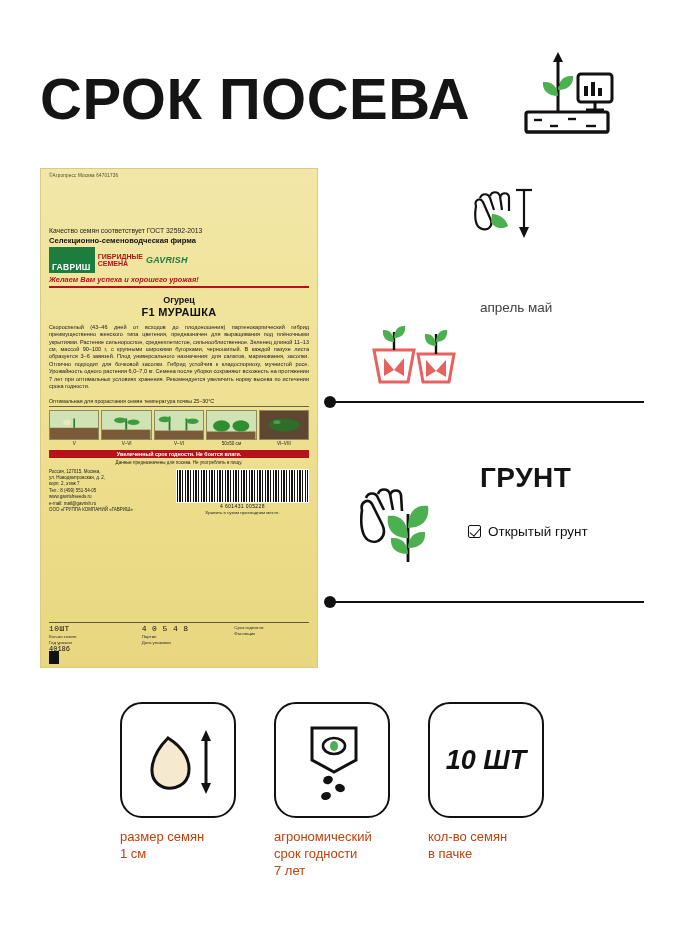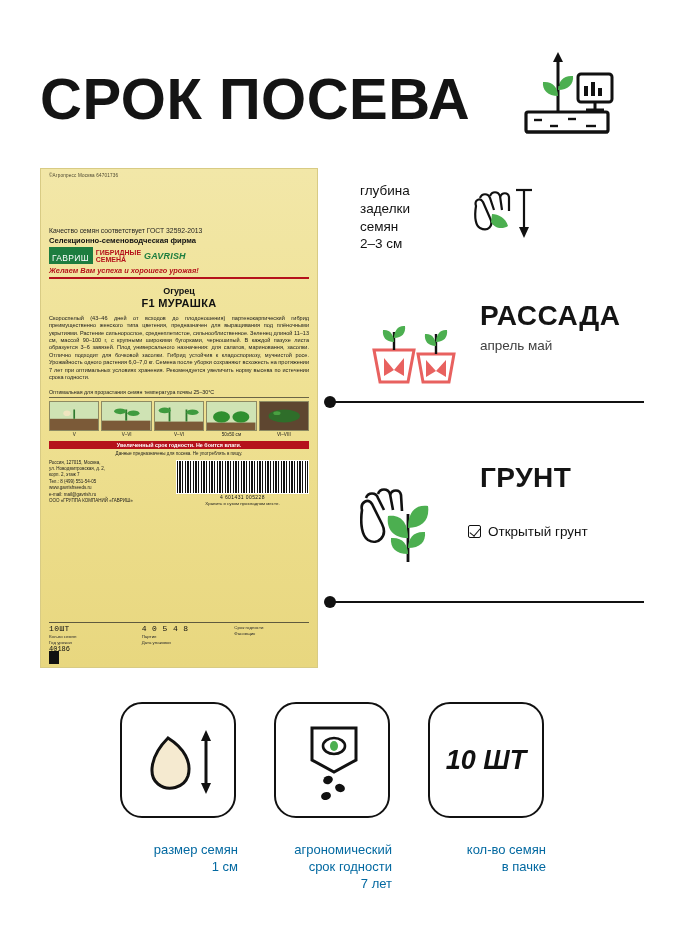--- a/index.html
+++ b/index.html
@@ -86,22 +86,22 @@
   .brandrow {
     display: flex;
     align-items: center;
     gap: 3px;
     margin-top: 2px;
   }
   .brand-gavrish {
     background: #1d7d3f;
     color: #fff;
     font-size: 8.5px;
-    font-weight: normal;
-    padding: 6px 4px 1px 3px;
+    font-weight: bold;
+    padding: 15px 4px 1px 3px;
     letter-spacing: 0.3px;
   }
   .brand-mid {
     font-size: 7px;
     font-weight: bold;
     color: #b5121b;
     line-height: 1.05;
   }
   .brand-mid span { display: block; }
   .brand-latin {
@@ -373,25 +373,25 @@
   .badge { width: 118px; }
   .badge-box {
     width: 116px;
     height: 116px;
     border: 2.2px solid #111;
     border-radius: 22px;
     position: relative;
     background: #fff;
   }
   .badge-cap {
-    text-align: right;
+    text-align: left;
     font-size: 13px;
     line-height: 1.3;
-    color: #0369a1;
-    margin-top: 24px;
+    color: #c2410c;
+    margin-top: 11px;
     font-weight: 500;
   }
   .count-text {
     position: absolute;
     left: 0;
     top: 0;
     width: 100%;
     height: 100%;
     display: flex;
     align-items: center;
@@ -556,26 +556,20 @@
         <div class="bt-val"></div>
         <div class="bt-lab">Срок годности</div>
         <div class="bt-lab">Фасовщик</div>
       </div>
     </div>
     <div class="lot-line">40186</div>
     <div class="black-sq"></div>
   </div>
 
   <div class="depth-block">
-    <div class="depth-text">
-      <div>глубина</div>
-      <div>заделки</div>
-      <div>семян</div>
-      <div>2–3 см</div>
-    </div>
     <div class="depth-icon">
       <svg viewBox="0 0 66 62" width="66" height="62">
         <path d="M10 14 C12 9 18 9 20 14 L24 26" fill="none" stroke="#111" stroke-width="2.2"></path>
         <path d="M20 12 C22 7 28 7 30 12 L32 26" fill="none" stroke="#111" stroke-width="2.2"></path>
         <path d="M30 13 C32 8 38 8 39 13 L39 27" fill="none" stroke="#111" stroke-width="2.2"></path>
         <path d="M6 22 C4 16 10 13 13 18 L20 34 C24 42 18 48 10 44 C6 42 4 34 6 22 Z" fill="none" stroke="#111" stroke-width="2.2"></path>
         <path d="M22 30 C28 30 36 34 38 42 C32 46 24 44 21 38 Z" fill="#4caf50"></path>
         <line x1="54" y1="6" x2="54" y2="48" stroke="#111" stroke-width="2.2"></line>
         <path d="M54 54 L49 43 L59 43 Z" fill="#111"></path>
         <line x1="46" y1="6" x2="62" y2="6" stroke="#111" stroke-width="2.2"></line>
@@ -595,21 +589,20 @@
         <path d="M34 36 C42 36 46 31 45 24 C38 23 34 29 34 36 Z" fill="#4caf50"></path>
 
         <path d="M58 52 L94 52 L89 80 L63 80 Z" fill="none" stroke="#e8615f" stroke-width="3"></path>
         <path d="M66 58 L76 69 L66 75 Z" fill="#e8615f"></path>
         <path d="M86 58 L76 69 L86 75 Z" fill="#e8615f"></path>
         <line x1="76" y1="52" x2="76" y2="32" stroke="#111" stroke-width="2.4"></line>
         <path d="M76 44 C68 44 64 39 65 32 C72 31 76 37 76 44 Z" fill="#4caf50"></path>
         <path d="M76 40 C84 40 88 35 87 28 C80 27 76 33 76 40 Z" fill="#4caf50"></path>
       </svg>
     </div>
-    <div class="sec-title">РАССАДА</div>
     <div class="sec-sub">апрель  май</div>
   </div>
   <div class="timeline timeline-1">
     <div class="tl-dot"></div>
     <div class="tl-line"></div>
   </div>
 
   <div class="section section-2">
     <div class="sec-icon">
       <svg viewBox="0 0 105 110" width="105" height="110">

